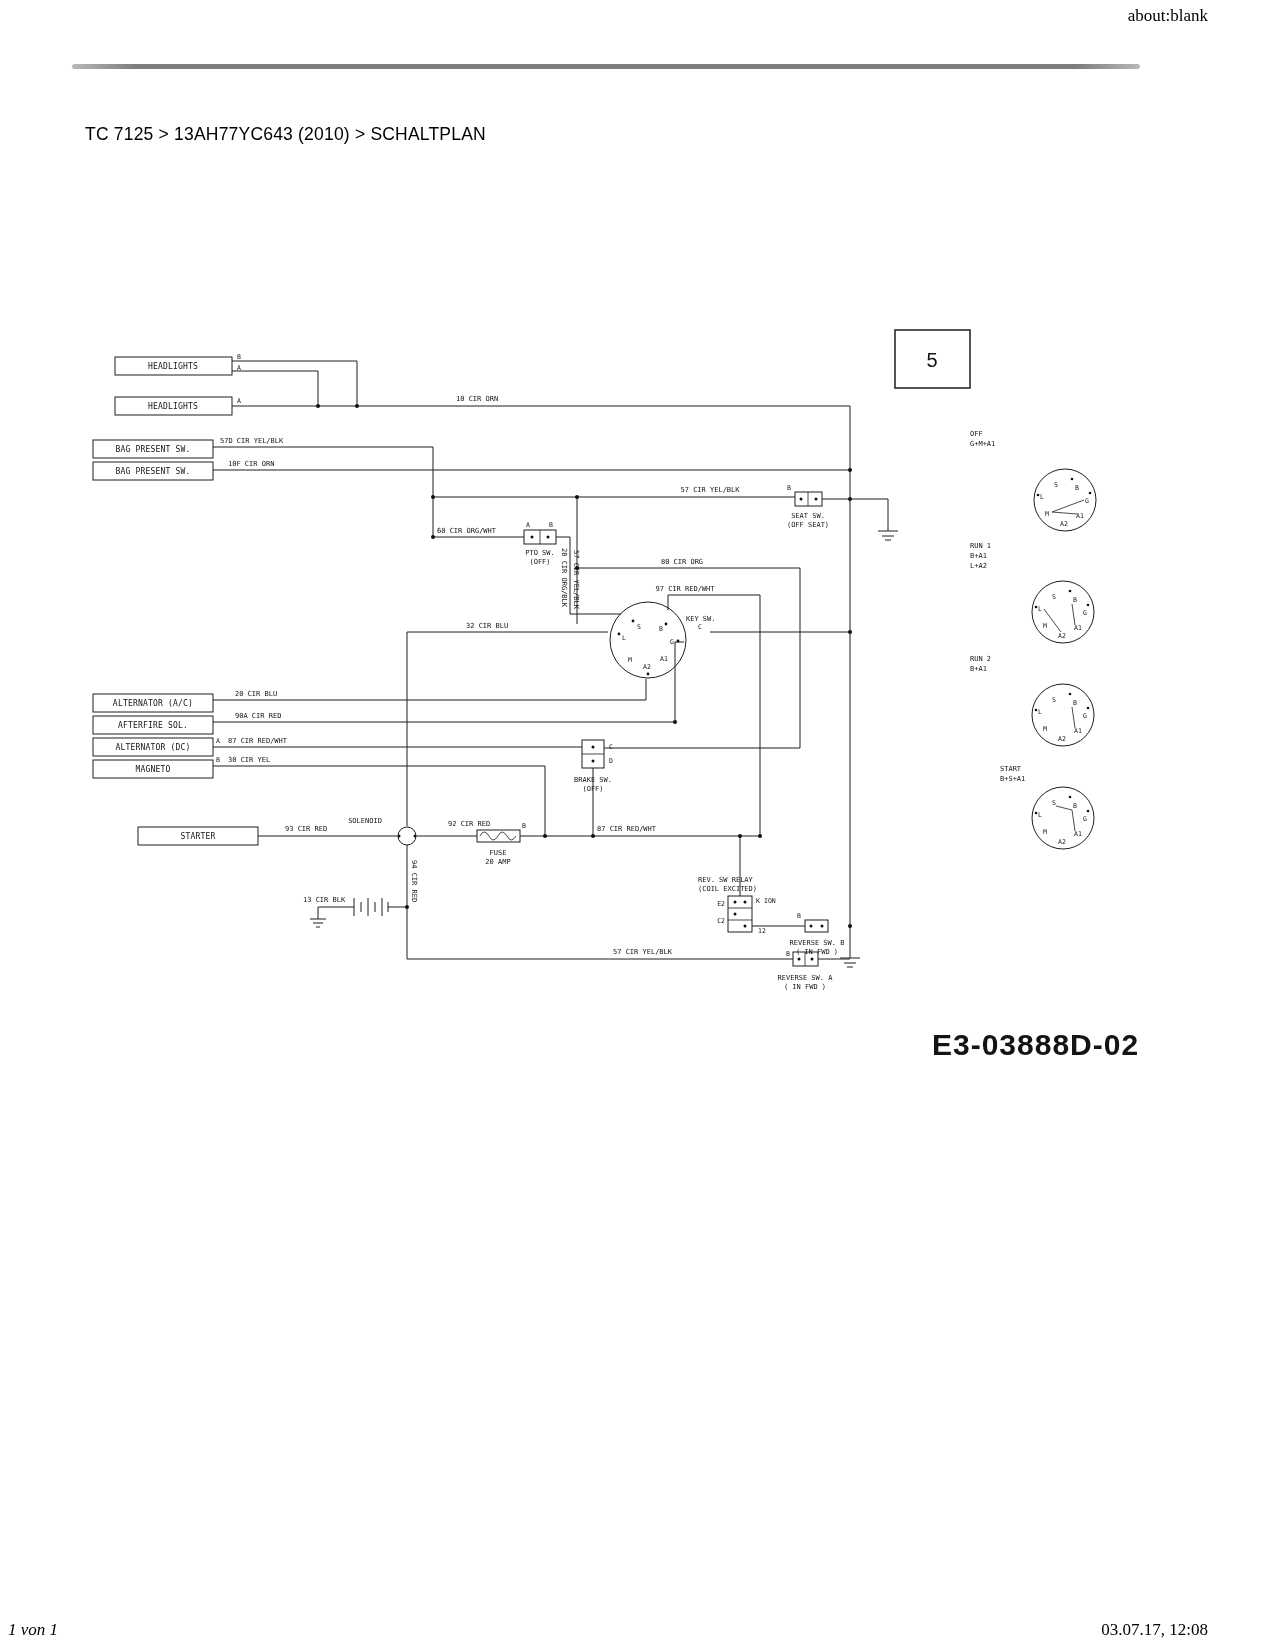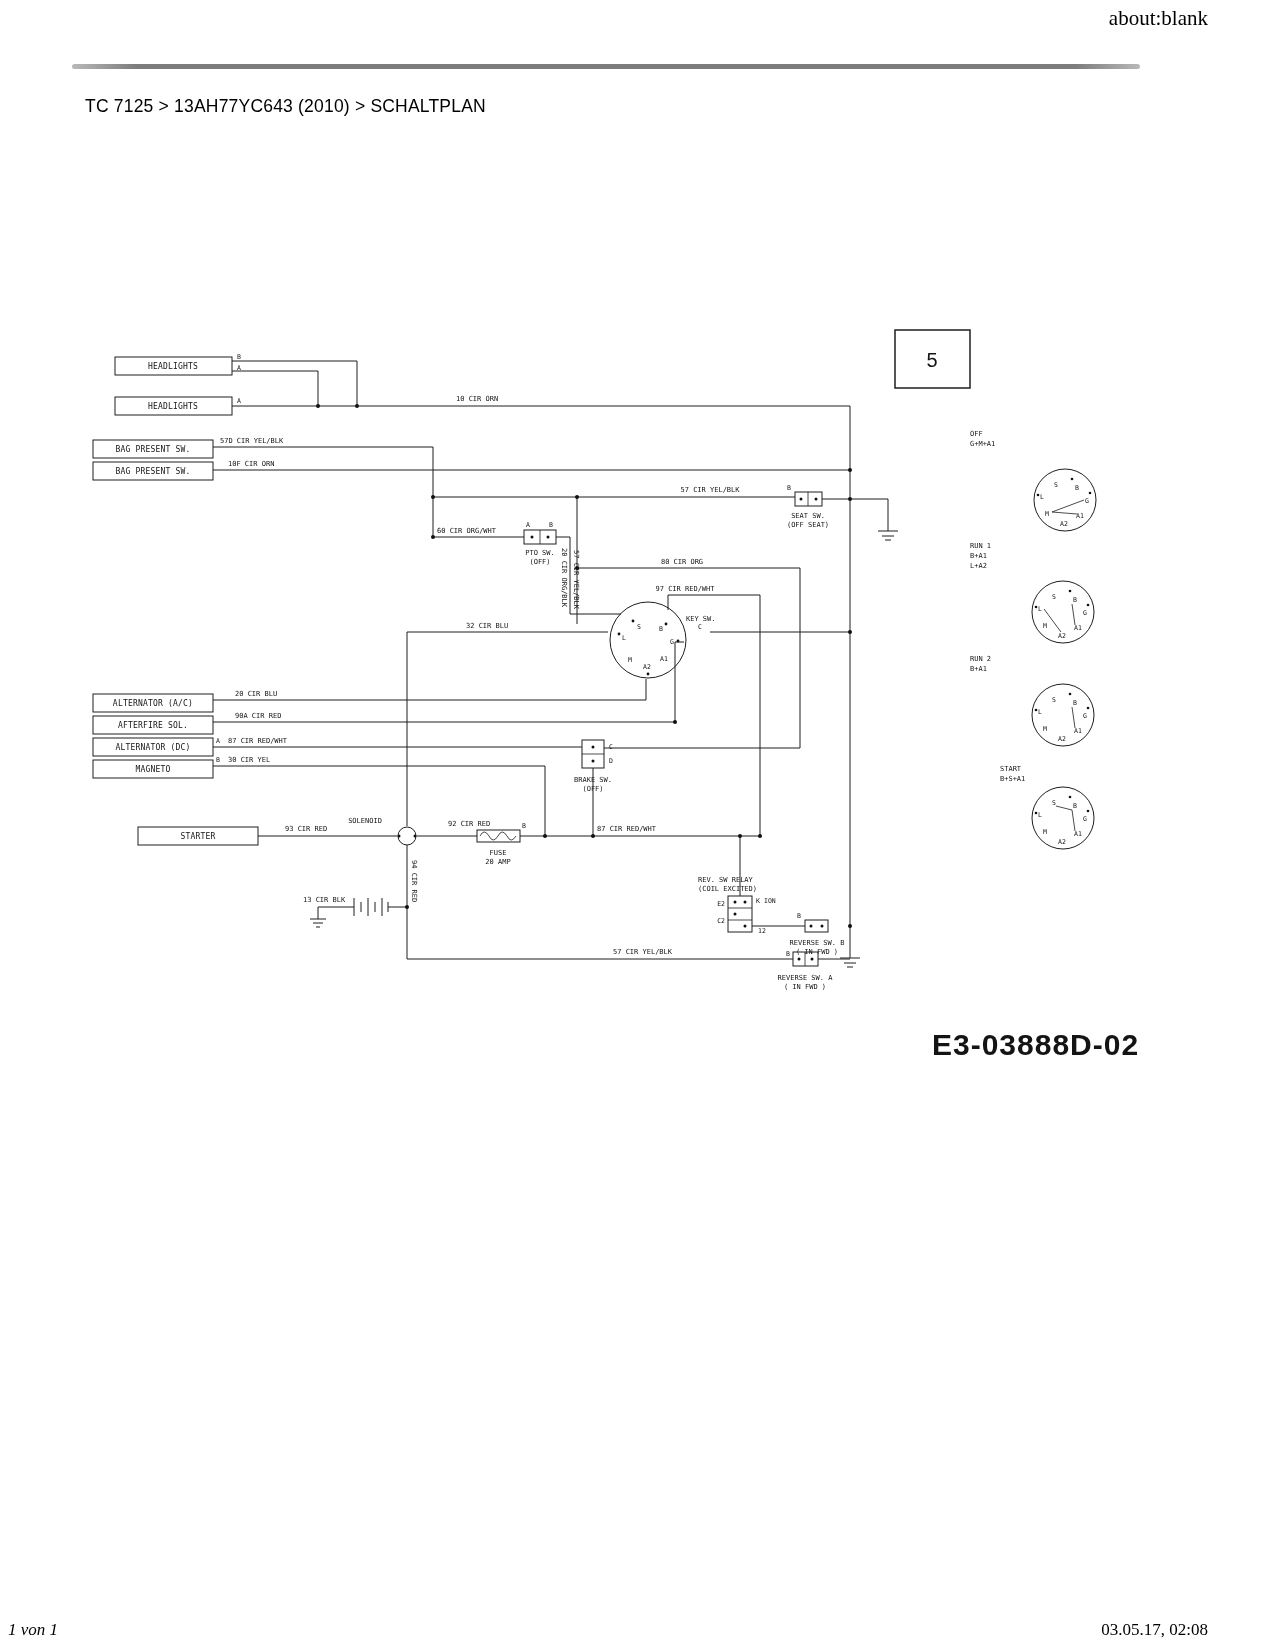--- a/index.html
+++ b/index.html
@@ -2,28 +2,28 @@
 <html><head>
 <meta charset="utf-8">
 <style>
   * { box-sizing: border-box; }
   html, body { margin: 0; padding: 0; }
   body {
     width: 1275px; height: 1650px; background: #ffffff; position: relative;
     font-family: "Liberation Serif", serif; color: #000;
     overflow: hidden;
   }
-  .header-url { position: absolute; top: 6px; right: 67px; font-size: 21px; }
+  .header-url { position: absolute; top: 6px; right: 67px; font-size: 17px; }
   .rule {
     position: absolute; top: 64px; left: 72px; width: 1068px; height: 5px;
     background: linear-gradient(90deg, #b9b9b9, #7d7d7d 6%, #7d7d7d 94%, #b9b9b9);
     border-radius: 3px;
   }
   .breadcrumb {
-    position: absolute; top: 96px; left: 85px;
+    position: absolute; top: 124px; left: 85px;
     font-family: "Liberation Sans", sans-serif; font-size: 17.5px; letter-spacing: 0.2px;
   }
   .diagram { position: absolute; left: 70px; top: 290px; }
   .footer-left  { position: absolute; left: 8px;  top: 1620px; font-size: 17px; font-style: italic; }
   .footer-right { position: absolute; right: 67px; top: 1620px; font-size: 17px; }
 
   svg text { font-family: "DejaVu Sans Mono", monospace; font-size: 7px; fill: #141414; }
   svg .boxlabel { font-size: 8px; letter-spacing: 0.2px; }
   svg .term { font-size: 6.5px; }
   svg .kletter { font-size: 6.5px; }
@@ -357,15 +357,15 @@
     <g>
       <rect x="825" y="40" width="75" height="58" fill="none" stroke="#1e1e1e" stroke-width="1.5"></rect>
       <text class="sheetnum" x="862" y="77" text-anchor="middle">5</text>
     </g>
 
     <text class="drawnum" x="862" y="765">E3-03888D-02</text>
 
   </svg>
 
   <div class="footer-left">1 von 1</div>
-  <div class="footer-right">03.05.17, 02:08</div>
+  <div class="footer-right">03.07.17, 12:08</div>
 
 </div>
 
 </body></html>

